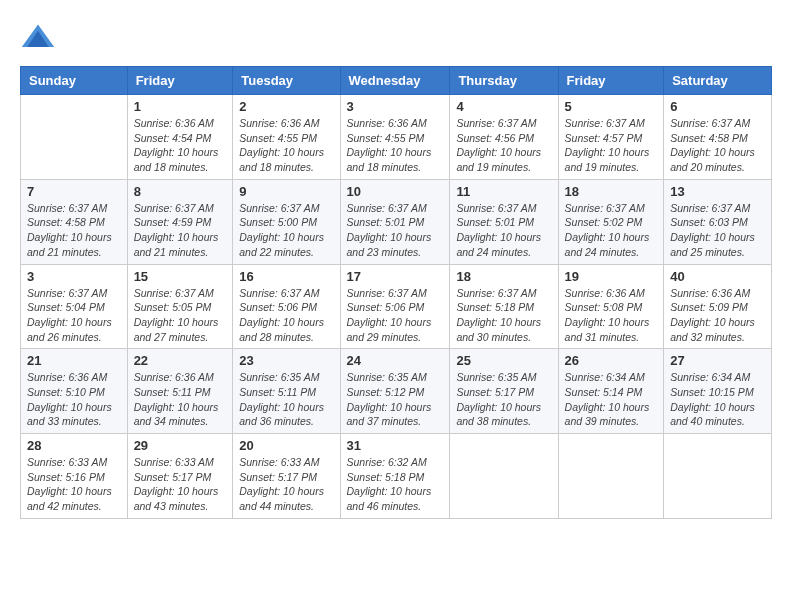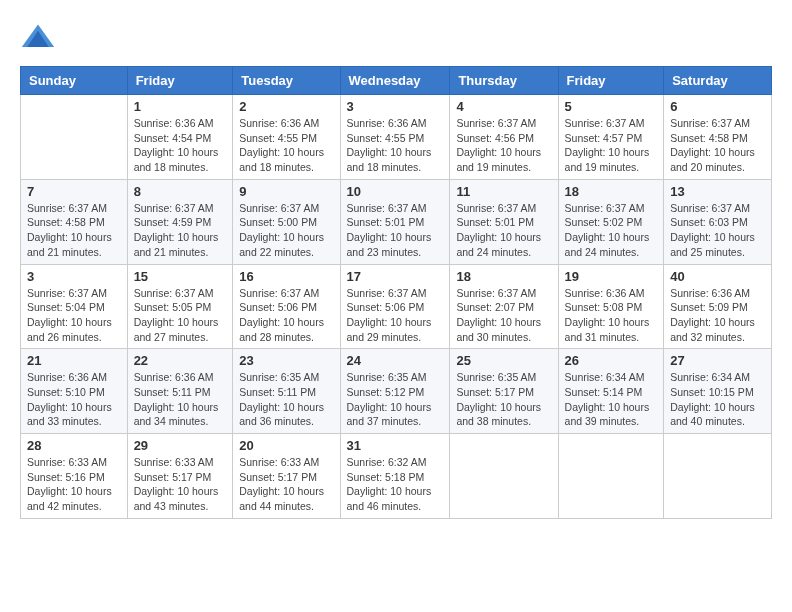--- a/index.html
+++ b/index.html
@@ -77,20 +77,21 @@
       font-weight: bold;
       font-size: 13px;
       color: #333;
       display: block;
       margin-bottom: 2px;
     }
     .day-info {
       color: #444;
       font-size: 10.5px;
       line-height: 1.4;
+      font-style: italic;
     }
     .empty-cell {
       background: #f9f9f9;
     }
   </style>
 </head>
 <body>
 
 <div class="header">
   <div class="logo">
@@ -243,21 +244,21 @@
         <td>
           <span class="day-num">17</span>
           <div class="day-info">Sunrise: 6:37 AM
 Sunset: 5:06 PM
 Daylight: 10 hours
 and 29 minutes.</div>
         </td>
         <td>
           <span class="day-num">18</span>
           <div class="day-info">Sunrise: 6:37 AM
-Sunset: 2:07 PM
+Sunset: 5:18 PM
 Daylight: 10 hours
 and 30 minutes.</div>
         </td>
         <td>
           <span class="day-num">19</span>
           <div class="day-info">Sunrise: 6:36 AM
 Sunset: 5:08 PM
 Daylight: 10 hours
 and 31 minutes.</div>
         </td>

